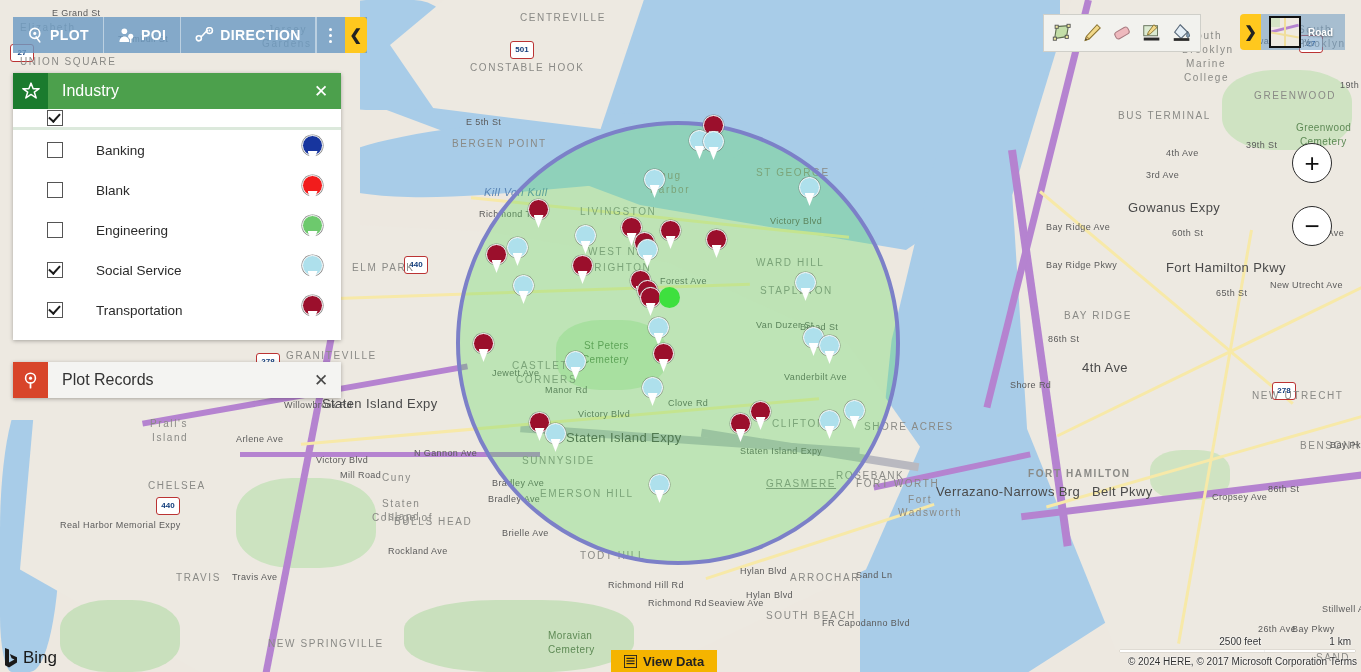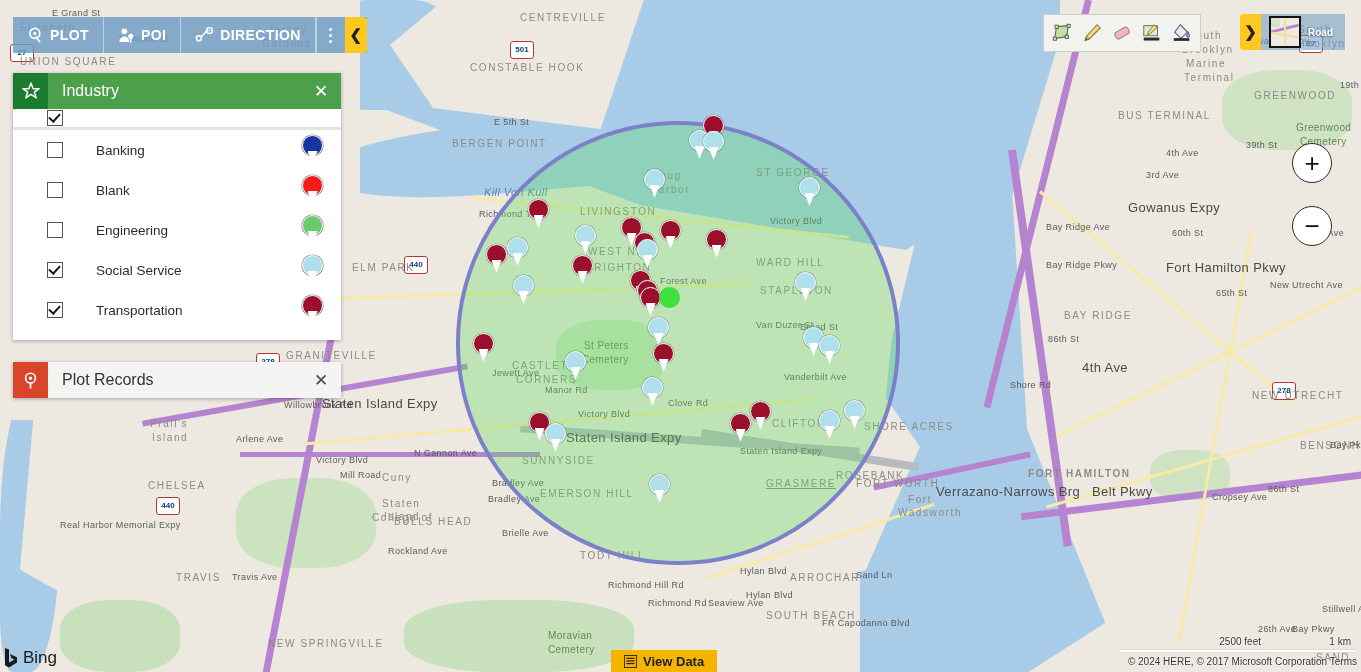--- a/index.html
+++ b/index.html
@@ -177,21 +177,21 @@
 
     <div id="map-labels">
         <div class="maplabel area" style="left: 20px; top: 22px;">Elizabeth</div>
         <div class="maplabel street" style="left: 52px; top: 8px;">E Grand St</div>
         <div class="maplabel street" style="left: 118px; top: 34px;">Trumbull St</div>
         <div class="maplabel area" style="left: 20px; top: 56px;">UNION SQUARE</div>
         <div class="maplabel area" style="left: 268px; top: 24px;">Jersey</div>
         <div class="maplabel area" style="left: 262px; top: 38px;">Gardens</div>
         <div class="maplabel area" style="left: 520px; top: 12px;">CENTREVILLE</div>
         <div class="maplabel area" style="left: 470px; top: 62px;">CONSTABLE HOOK</div>
-        <div class="maplabel street" style="left: 494px; top: 117px;">E 5th St</div>
+        <div class="maplabel street" style="left: 466px; top: 117px;">E 5th St</div>
         <div class="maplabel area" style="left: 452px; top: 138px;">BERGEN POINT</div>
         <div class="maplabel water-lbl" style="left: 484px; top: 186px;">Kill Von Kull</div>
         <div class="maplabel street" style="left: 479px; top: 209px;">Richmond Ter</div>
         <div class="maplabel area" style="left: 580px; top: 206px;">LIVINGSTON</div>
         <div class="maplabel area" style="left: 652px; top: 170px;">Snug</div>
         <div class="maplabel area" style="left: 650px; top: 184px;">Harbor</div>
         <div class="maplabel area" style="left: 756px; top: 167px;">ST GEORGE</div>
         <div class="maplabel street" style="left: 770px; top: 216px;">Victory Blvd</div>
         <div class="maplabel area" style="left: 756px; top: 257px;">WARD HILL</div>
         <div class="maplabel area" style="left: 760px; top: 285px;">STAPLETON</div>
@@ -278,21 +278,21 @@
         <div class="maplabel street" style="left: 1258px; top: 624px;">26th Ave</div>
         <div class="maplabel area" style="left: 1316px; top: 652px;">SAND</div>
         <div class="maplabel street" style="left: 1292px; top: 624px;">Bay Pkwy</div>
         <div class="maplabel area" style="left: 1254px; top: 90px;">GREENWOOD</div>
         <div class="maplabel park" style="left: 1296px; top: 122px;">Greenwood</div>
         <div class="maplabel park" style="left: 1300px; top: 136px;">Cemetery</div>
         <div class="maplabel area" style="left: 1118px; top: 110px;">BUS TERMINAL</div>
         <div class="maplabel area" style="left: 1188px; top: 30px;">South</div>
         <div class="maplabel area" style="left: 1182px; top: 44px;">Brooklyn</div>
         <div class="maplabel area" style="left: 1186px; top: 58px;">Marine</div>
-        <div class="maplabel area" style="left: 1184px; top: 72px;">Terminal</div>
+        <div class="maplabel area" style="left: 1184px; top: 72px;">College</div>
         <div class="maplabel street" style="left: 1244px; top: 36px;">Gowanus Expy</div>
         <div class="maplabel area" style="left: 1298px; top: 24px;">South</div>
         <div class="maplabel area" style="left: 1294px; top: 38px;">Brooklyn</div>
         <div class="maplabel street" style="left: 60px; top: 520px;">Real Harbor Memorial Expy</div>
         <div class="maplabel street" style="left: 340px; top: 470px;">Mill Road</div>
         <div class="maplabel big" style="left: 322px; top: 396px;">Staten Island Expy</div>
         <div class="maplabel street" style="left: 488px; top: 494px;">Bradley Ave</div>
         <div class="maplabel street" style="left: 608px; top: 580px;">Richmond Hill Rd</div>
         <div class="maplabel street" style="left: 740px; top: 566px;">Hylan Blvd</div>
         <div class="maplabel street" style="left: 856px; top: 570px;">Sand Ln</div>

